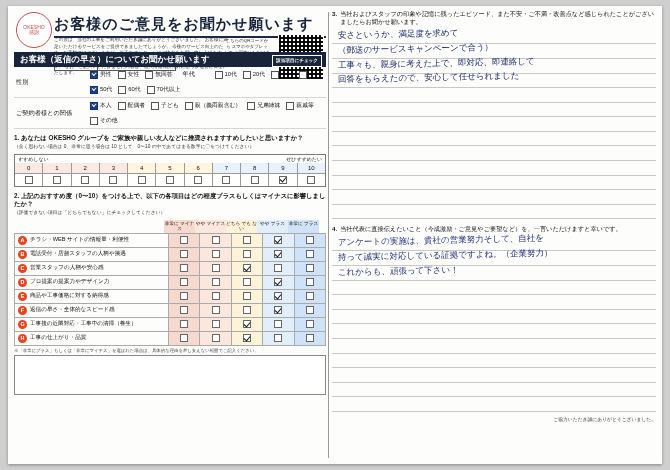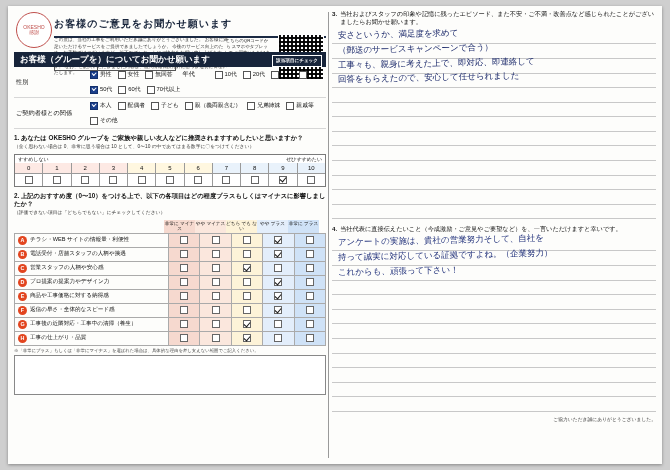--- a/index.html
+++ b/index.html
@@ -23,21 +23,21 @@
   .hdr{position:relative;height:38px;}
   .stamp{
     position:absolute;left:2px;top:2px;width:34px;height:34px;border-radius:50%;
     border:1px solid #c0504d;color:#c0504d;font-size:5px;line-height:1.1;
     display:flex;align-items:center;justify-content:center;text-align:center;
     background:#fff;
   }
   .hdr-title{
     position:absolute;left:40px;top:2px;right:0;height:24px;
     border-bottom:2px solid #1b2a43;
-    font-size:10px;font-weight:bold;color:#17243a;letter-spacing:1px;
+    font-size:15px;font-weight:bold;color:#17243a;letter-spacing:1px;
     display:flex;align-items:center;
   }
   .hdr-sub{
     position:absolute;left:40px;top:27px;right:96px;
     font-size:4.6px;line-height:1.45;color:#333;
   }
   .qr-note{
     position:absolute;right:56px;top:28px;width:46px;
     font-size:4.4px;line-height:1.35;color:#222;text-align:center;
   }
@@ -154,21 +154,21 @@
 ご回答いただけます</div>
       <div class="qr"></div>
     </div>
 
     <div class="store-box">
       <div class="lb">所要時間</div>
       <div class="vv">5分程度</div>
     </div>
 
     <div class="bar">
-      <span>お客様（グループを）についてお聞かせ願います</span>
+      <span>お客様（返信の早さ）についてお聞かせ願います</span>
       <span class="chk">該当項目にチェック</span>
     </div>
 
     <div class="attr">
 
       <div class="arow">
         <div class="alabel">性別</div>
         <div class="opts">
           <label class="opt">
               <span class="box on"></span>

